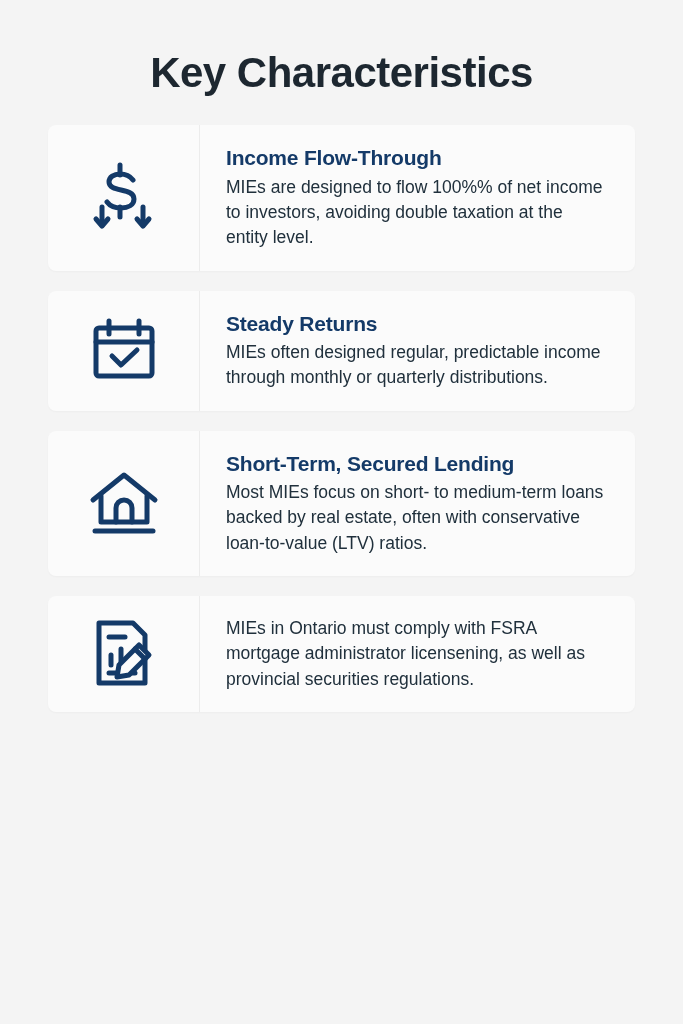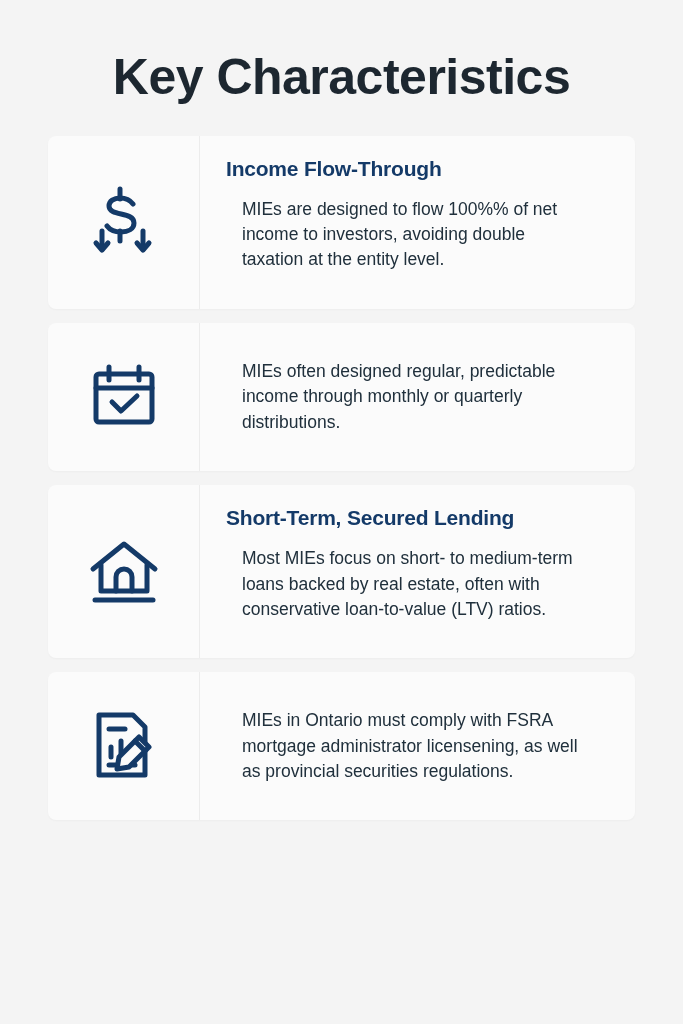--- a/index.html
+++ b/index.html
@@ -17,31 +17,31 @@
   .page {
     position: relative;
     width: 683px;
     height: 1024px;
     box-sizing: border-box;
   }
   .title {
     padding: 46px 60px 0 60px;
     text-align: center;
     color: #1d2730;
-    font-size: 50px;
+    font-size: 42px;
     font-weight: bold;
     line-height: 1.27;
     letter-spacing: -0.5px;
   }
   .cards {
     margin-top: 26px;
     padding: 0 48px;
     display: flex;
     flex-direction: column;
-    gap: 14px;
+    gap: 20px;
   }
   .card {
     background: #fbfbfb;
     border-radius: 8px;
     display: flex;
     align-items: stretch;
     min-height: 110px;
     box-shadow: 0 1px 2px rgba(0,0,0,0.03);
   }
   .icon-col {
@@ -64,21 +64,21 @@
     font-size: 21px;
     font-weight: bold;
     line-height: 1.2;
     margin: 0 0 4px 0;
     letter-spacing: -0.2px;
   }
   .card-desc {
     color: #20303c;
     font-size: 17.5px;
     line-height: 1.45;
-    margin: 16px;
+    margin: 0;
   }
   svg { display: block; }
 </style>
 </head>
 <body>
 
 <div class="page">
 
   <div class="title">
     <div>Key Characteristics</div>
@@ -112,20 +112,21 @@
           <svg width="74" height="74" viewBox="0 0 74 74" fill="none" stroke="#143a68" stroke-width="5" stroke-linecap="round" stroke-linejoin="round">
             <rect x="9" y="14" width="56" height="48" rx="3"></rect>
             <line x1="9" y1="28" x2="65" y2="28"></line>
             <line x1="22" y1="7" x2="22" y2="20"></line>
             <line x1="52" y1="7" x2="52" y2="20"></line>
             <polyline points="25,42 34,51 50,36" fill="none"></polyline>
           </svg>
         </span>
       </div>
       <div class="text-col">
+        <p class="card-title">Steady Returns</p>
         <p class="card-desc">MIEs often designed regular, predictable income through monthly or quarterly distributions.</p>
       </div>
     </div>
 
     <div class="card">
       <div class="icon-col">
         <span>
           <svg width="78" height="74" viewBox="0 0 78 74" fill="none" stroke="#143a68" stroke-width="5" stroke-linecap="round" stroke-linejoin="round">
             <polyline points="8,34 39,9 70,34" fill="none"></polyline>
             <polyline points="16,30 16,56 62,56 62,30" fill="none"></polyline>

